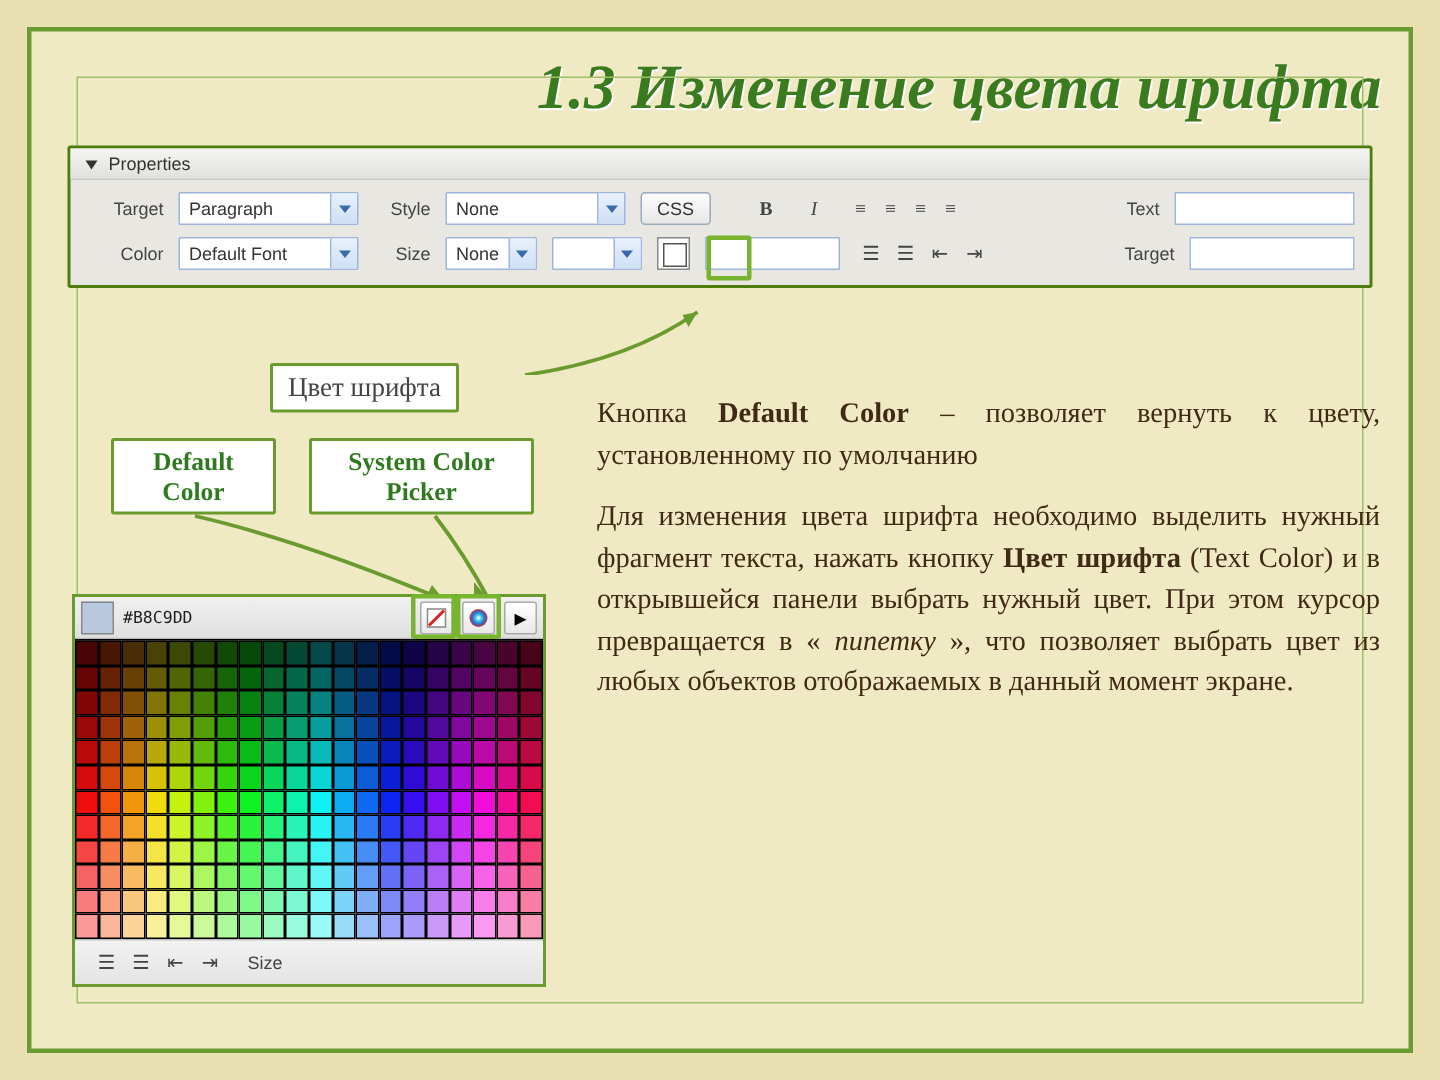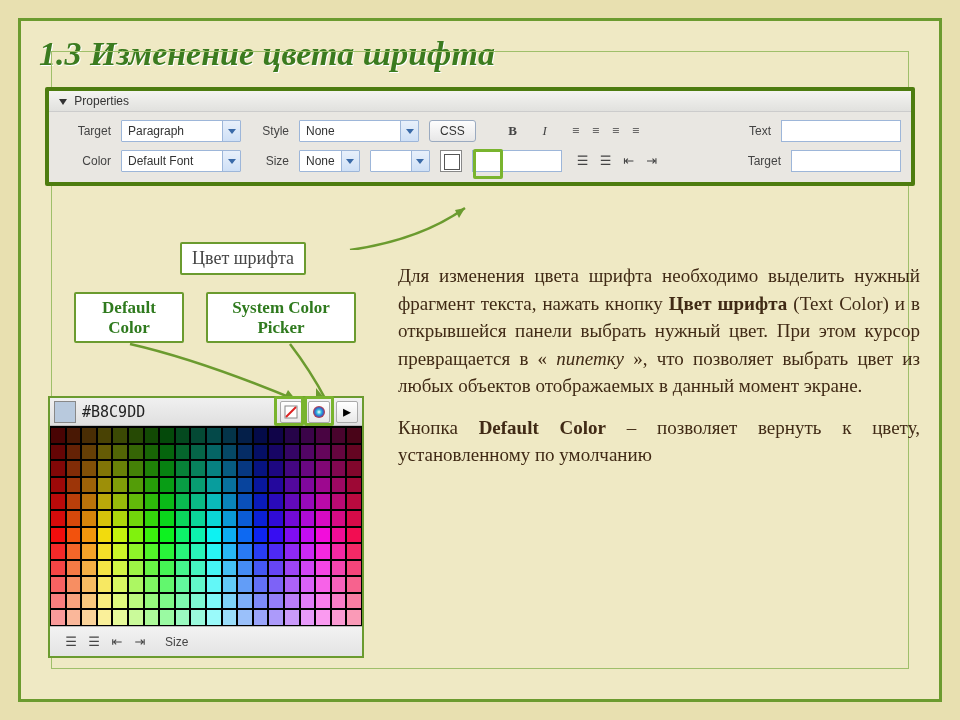--- a/index.html
+++ b/index.html
@@ -16,33 +16,33 @@
     border: 3px solid #6b9b2f;
     background: #efe9c4;
     padding: 10px 18px 18px 18px;
   }
   .inner-rule {
     position: absolute; left: 30px; top: 30px; right: 30px; bottom: 30px;
     border: 1px solid #9fbf6a;
     pointer-events: none;
   }
   h1.title {
-    text-align: left;
+    text-align: right;
     font-style: italic;
     font-weight: bold;
-    font-size: 34px;
+    font-size: 42px;
     color: #3b7b1f;
     margin: 4px 0 14px 0;
     text-shadow: 1px 1px 0 #fff;
     font-family: "Times New Roman", serif;
   }
 
   
   .prop-panel {
-    border: 4px solid #4d7c0f; background: #e9e7e2;
+    border: 2px solid #4d7c0f; background: #e9e7e2;
     border-radius: 2px;
     padding: 0;
     box-shadow: 0 1px 0 #ccc inset;
     font-size: 12px;
     color: #333;
   }
   .prop-header {
     padding: 3px 8px 3px 10px;
     border-bottom: 1px solid #ccc;
     background: linear-gradient(#f4f4f1, #e1e1de);
@@ -95,21 +95,21 @@
   
   .picker-wrap{
     position:absolute; left:48px; top:396px; width:316px;
     border:2px solid #6b9b2f; background:#fff;
   }
   .picker-top{
     display:flex; align-items:center; height:28px; background:linear-gradient(#f0f0f0,#e0e0e0);
     border-bottom:1px solid #bbb; padding:0 4px; gap:6px;
   }
   .swatch{width:22px;height:22px;border:1px solid #888;background:#b8c9dd;}
-  .hexval{font-size:15px;font-family:monospace;color:#222;}
+  .hexval{font-size:11px;font-family:monospace;color:#222;}
   .spacer{flex:1;}
   .pk-btn{width:22px;height:22px;border:1px solid #aaa;background:linear-gradient(#fff,#e8e8e8);display:flex;align-items:center;justify-content:center;border-radius:2px;}
   .color-grid{
     width:100%; height:200px;
     display:grid; grid-template-columns:repeat(20,1fr); grid-template-rows:repeat(12,1fr);
     border-top:1px solid #000;
   }
   .cell{border:1px solid #000;}
   .picker-bottom{height:30px;background:linear-gradient(#f2f2f2,#e4e4e4);border-top:1px solid #bbb;display:flex;align-items:center;padding:0 10px;gap:14px;}
 
@@ -497,24 +497,24 @@
       <div class="icon-btn">⇥</div>
     </div>
     <span style="font-size:12px;color:#444">Size</span>
   </div>
   <div class="highlight-box" style="right:58px;top:-2px;width:30px;height:30px;"></div>
   <div class="highlight-box" style="right:28px;top:-2px;width:30px;height:30px;"></div>
 </div>
 
 <div class="body-text">
   <p>
+    <span>Кнопка </span>
+    <b>Default Color</b>
+    <span> – позволяет вернуть к цвету, установленному по умолчанию</span>
+  </p>
+  <p>
     <span>Для изменения цвета шрифта необходимо выделить нужный фрагмент текста, нажать кнопку </span>
     <b>Цвет шрифта</b>
     <span> (Text Color) и в открывшейся панели выбрать нужный цвет. При этом курсор превращается в «</span>
     <i>пипетку</i>
     <span>», что позволяет выбрать цвет из любых объектов отображаемых в данный момент экране.</span>
   </p>
-  <p>
-    <span>Кнопка </span>
-    <b>Default Color</b>
-    <span> – позволяет вернуть к цвету, установленному по умолчанию</span>
-  </p>
 </div>
 
 </body></html>

